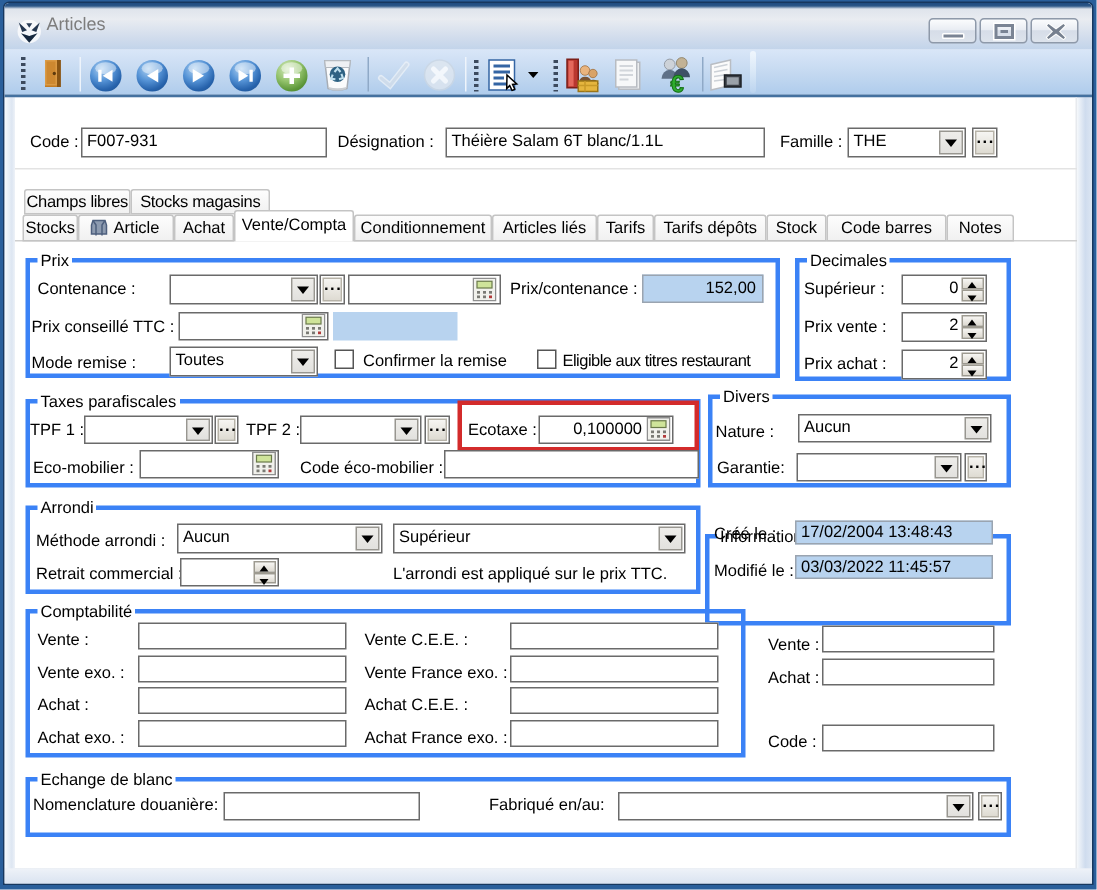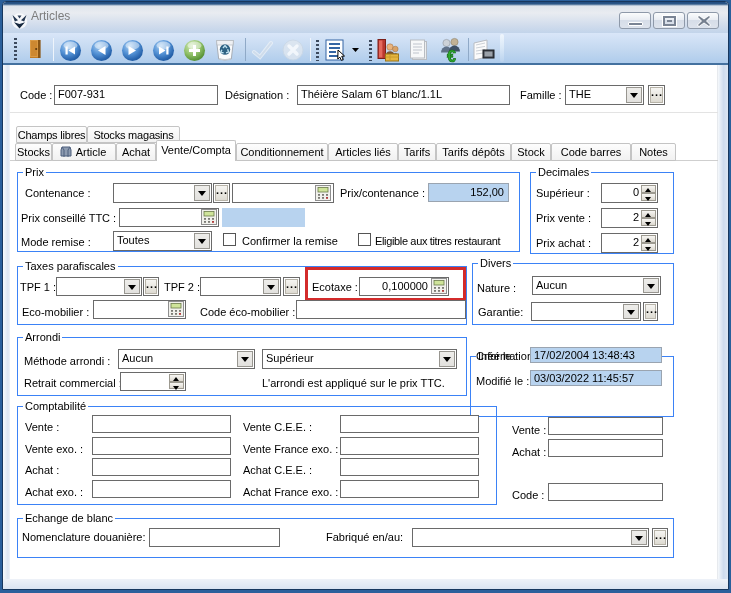--- a/index.html
+++ b/index.html
@@ -18,21 +18,21 @@
 .ball svg{position:absolute;left:0;top:0}
 
 #content{position:absolute;left:10px;top:65px;width:708px;height:514px;background:#fff}
 .lbl{position:absolute;white-space:nowrap;line-height:13px}
 .fld{position:absolute;background:#fff;border:1px solid #6a6a6a;line-height:17px;padding-left:3px;white-space:nowrap;overflow:hidden}
 .bf{position:absolute;background:#b8d3ef;border:1px solid #9aa4b0;line-height:14px;white-space:nowrap}
 .da{position:absolute;top:1px;right:1px;bottom:1px;width:16px;background:linear-gradient(#eeedea,#e2e1de);border:1px solid #989690}
 .da:after{content:"";position:absolute;left:2.5px;top:5px;border:4.5px solid transparent;border-top:5.5px solid #000;border-bottom-width:0}
 .dotbtn{position:absolute;border:1px solid #6a6a6a;background:#fff;padding:1px}
 .dotbtn i{display:block;width:100%;height:100%;background:linear-gradient(#f6f5f2,#dedbd2);border:1px solid #b7b3a8;font-style:normal;text-align:center;line-height:9px;font-weight:bold;letter-spacing:1px}
-.grp{position:absolute;border:1px solid #3b82f6}
+.grp{position:absolute;border:3px solid #3b82f6}
 .leg{position:absolute;top:-7px;left:5px;background:#fff;padding:0 2px;line-height:13px}
 .chk{position:absolute;width:13px;height:13px;background:#fff;border:1px solid #555}
 .spin{position:absolute;top:1px;right:1px;bottom:1px;width:15px}
 .spin b,.spin u{position:absolute;left:0;width:15px;height:50%;background:linear-gradient(#f7f6f3,#ddd9d0);border:1px solid #9d9a90}
 .spin b{top:0}.spin u{bottom:0}
 .spin b:after{content:"";position:absolute;left:3px;top:2px;border:3.5px solid transparent;border-bottom:4.5px solid #000;border-top-width:0}
 .spin u:after{content:"";position:absolute;left:3px;top:3px;border:3.5px solid transparent;border-top:4.5px solid #000;border-bottom-width:0}
 .tab{position:absolute;white-space:nowrap;border:1px solid #c4c4c4;background:linear-gradient(#fdfdfd,#f1f1f1);text-align:center;line-height:16px;border-radius:2px 2px 0 0}
 .calc{position:absolute;top:1px;width:16px;height:16px}
 </style></head><body>

